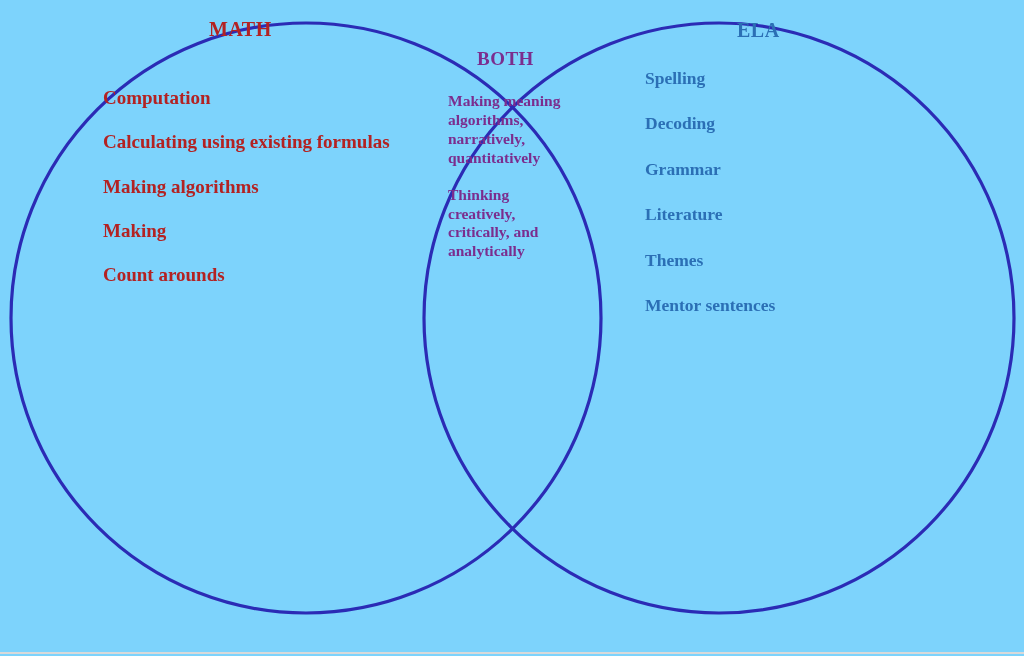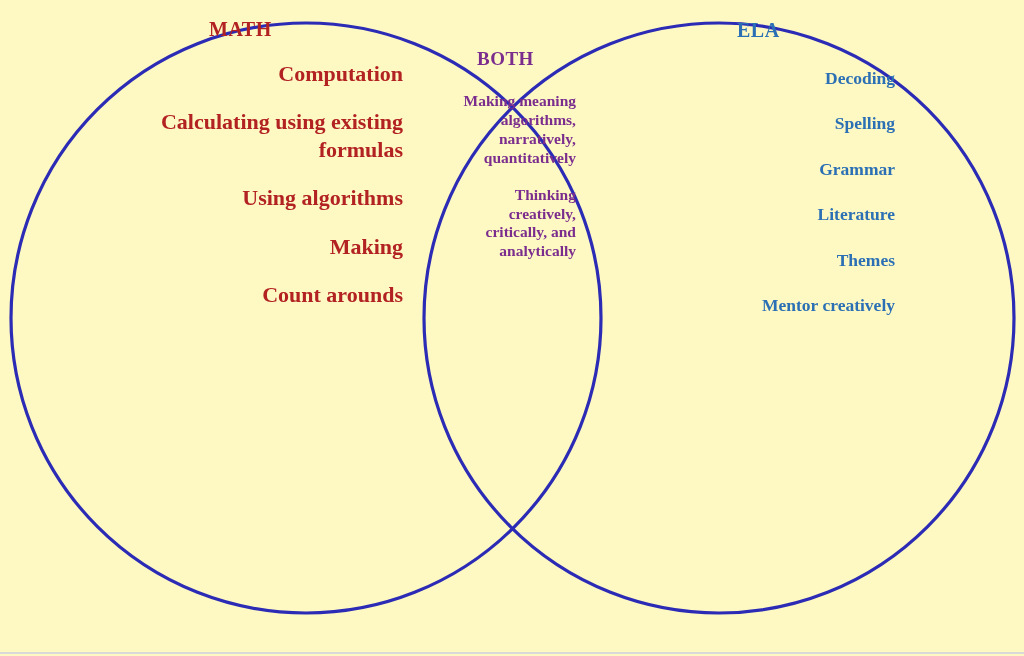--- a/index.html
+++ b/index.html
@@ -7,23 +7,22 @@
     padding: 0;
     background: #ffffff;
   }
   body {
     font-family: "Liberation Serif", serif;
   }
   #canvas {
     position: relative;
     width: 1024px;
     height: 656px;
-    background: #fef9c3;
+    background: #7dd3fc;
     overflow: hidden;
-    text-align: right;
   }
   #venn-svg {
     position: absolute;
     left: 0;
     top: 0;
     width: 1024px;
     height: 656px;
   }
   .circle-outline {
     fill: none;
@@ -57,24 +56,24 @@
   .item-list {
     position: absolute;
   }
   .item {
     font-weight: bold;
     margin-bottom: 20px;
     line-height: 1.28;
   }
   #math-items {
     left: 103px;
-    top: 60px;
+    top: 86px;
     width: 300px;
     color: #b32222;
-    font-size: 22px;
+    font-size: 19px;
   }
   #both-items {
     left: 448px;
     top: 92px;
     width: 128px;
     color: #7b2d8e;
     font-size: 15.5px;
   }
   #both-items .item {
     margin-bottom: 18px;
@@ -109,33 +108,33 @@
     <circle class="circle-outline" cx="719" cy="318" r="295"></circle>
   </svg>
 
   <div class="label title" id="title-math">MATH</div>
   <div class="label title" id="title-both">BOTH</div>
   <div class="label title" id="title-ela">ELA</div>
 
   <div class="item-list" id="math-items">
     <div class="item">Computation</div>
     <div class="item">Calculating using existing formulas</div>
-    <div class="item">Using algorithms</div>
+    <div class="item">Making algorithms</div>
     <div class="item">Making</div>
     <div class="item">Count arounds</div>
   </div>
 
   <div class="item-list" id="both-items">
     <div class="item">Making meaning algorithms, narratively, quantitatively</div>
     <div class="item">Thinking creatively, critically, and analytically</div>
   </div>
 
   <div class="item-list" id="ela-items">
+    <div class="item">Spelling</div>
     <div class="item">Decoding</div>
-    <div class="item">Spelling</div>
     <div class="item">Grammar</div>
     <div class="item">Literature</div>
     <div class="item">Themes</div>
-    <div class="item">Mentor creatively</div>
+    <div class="item">Mentor sentences</div>
   </div>
 
   <div class="bottom-rule"></div>
 </div>
 
 </body></html>

